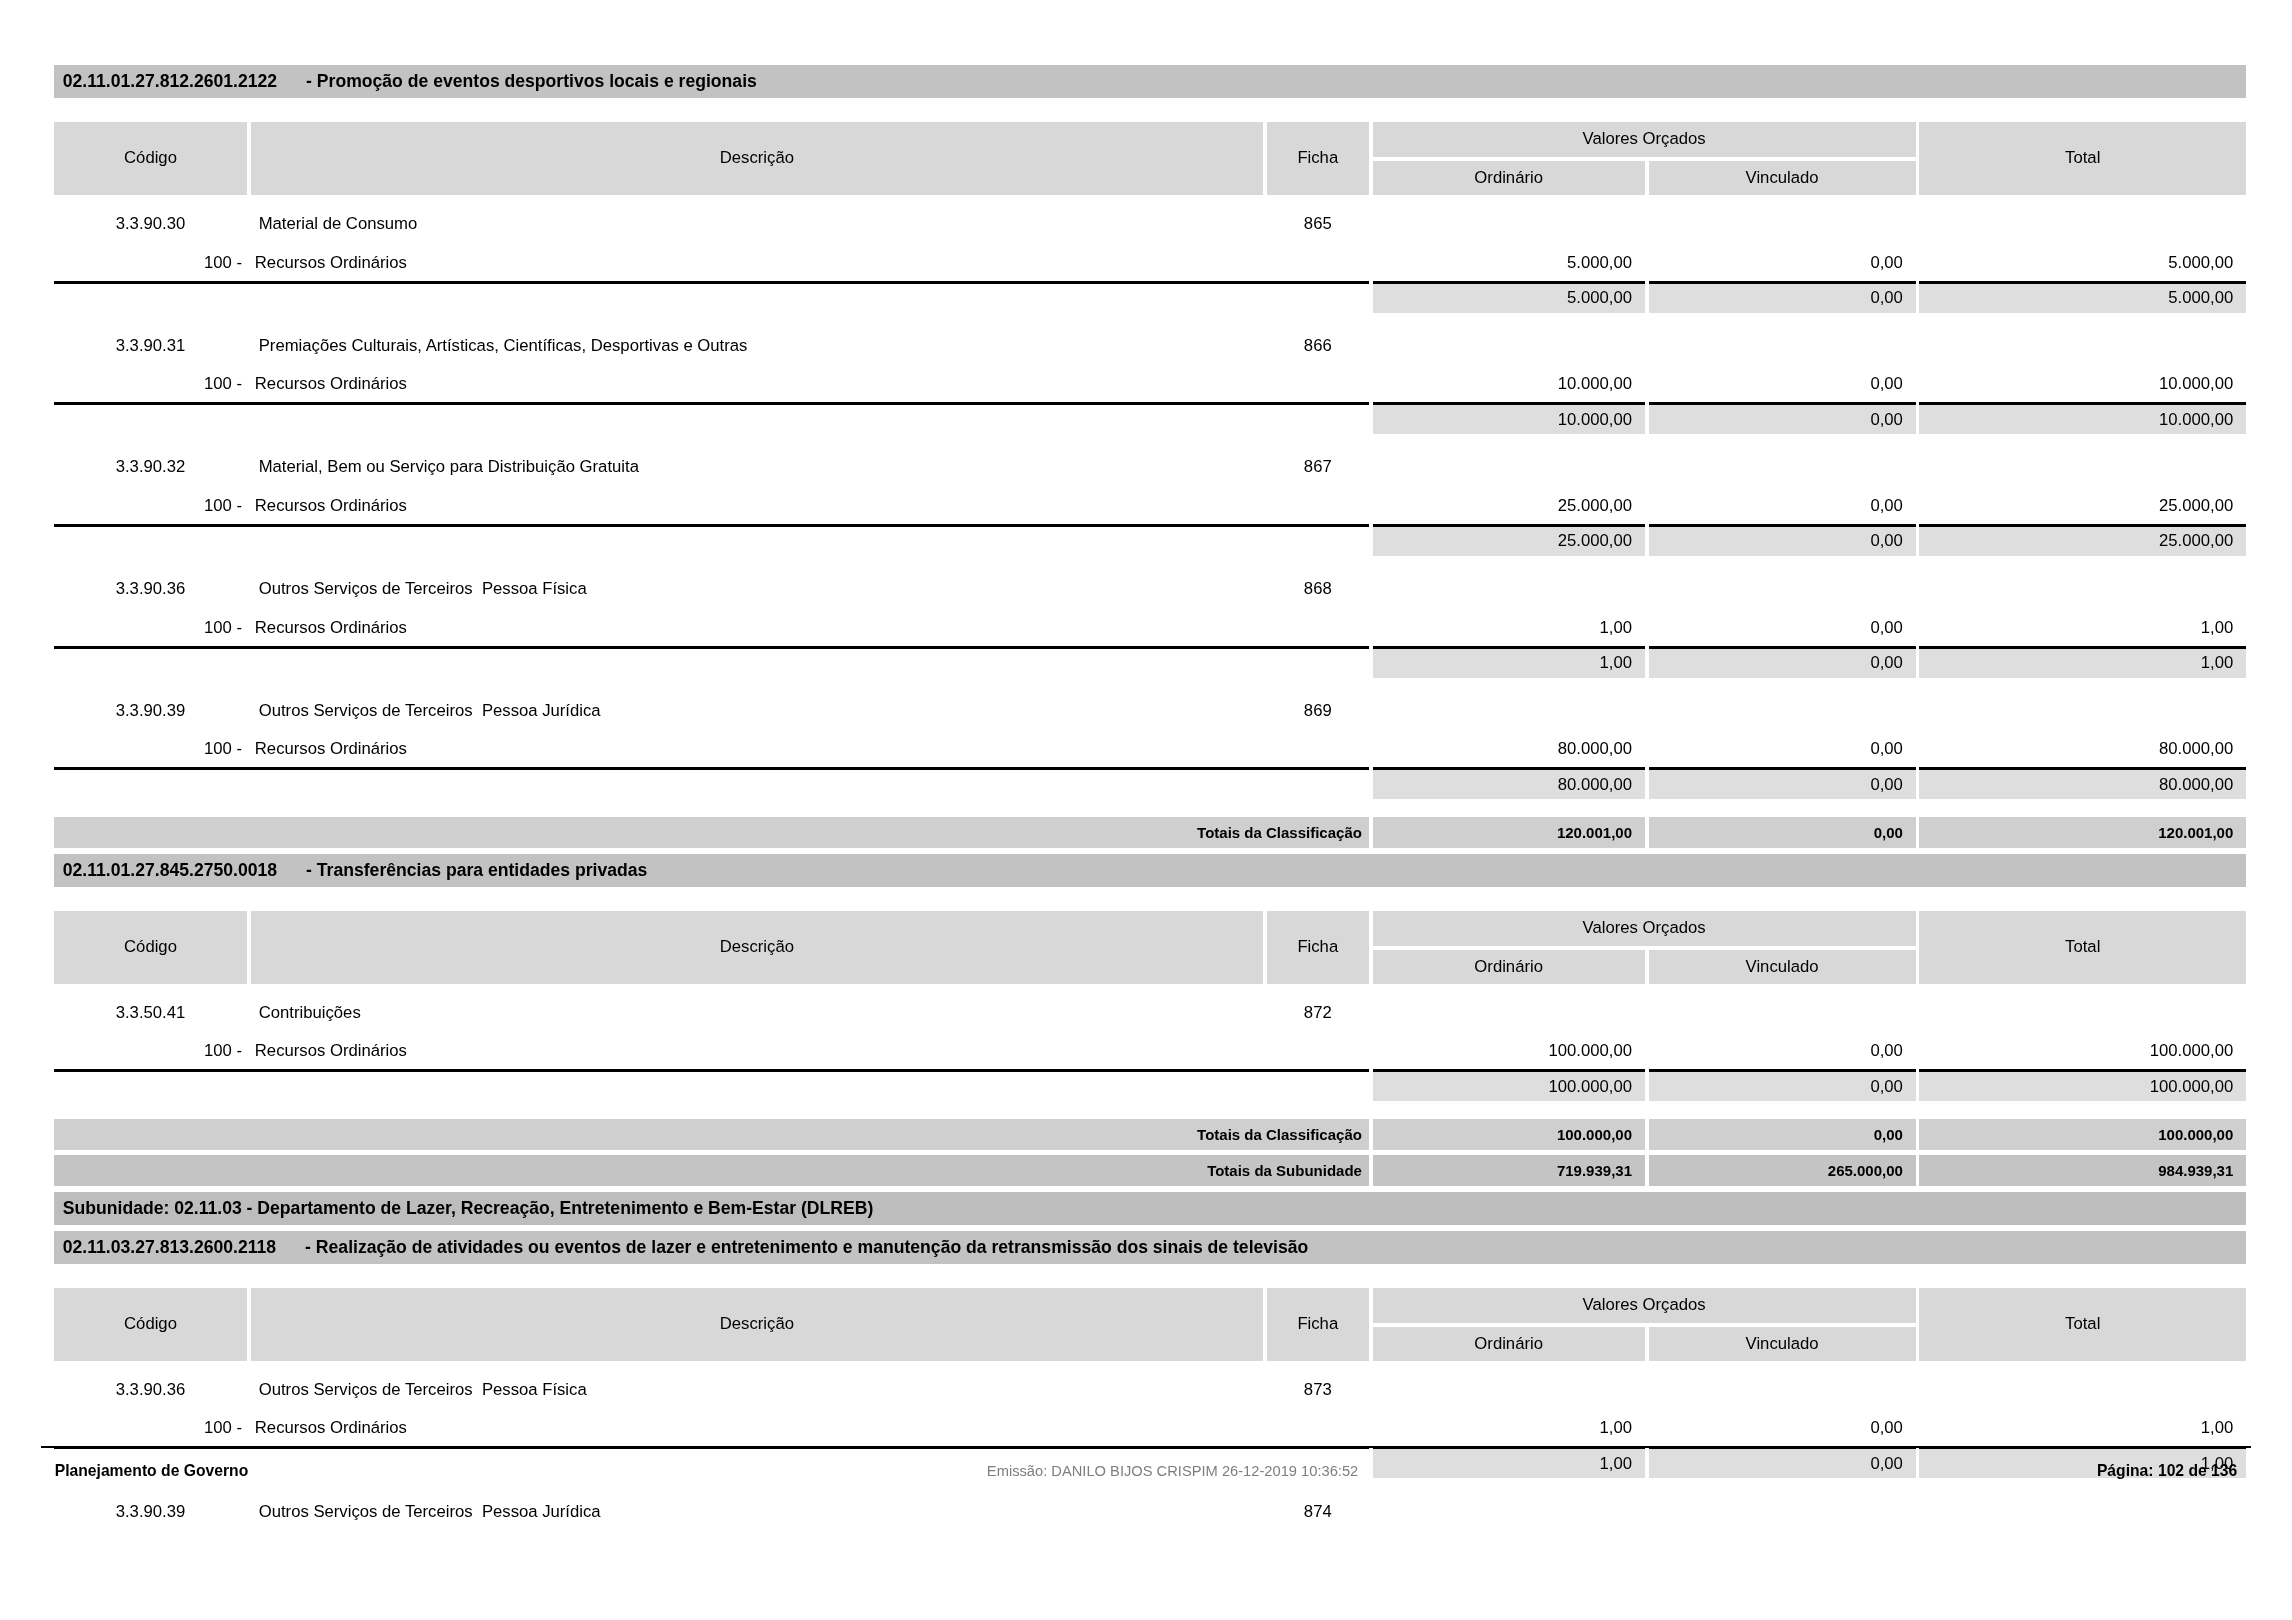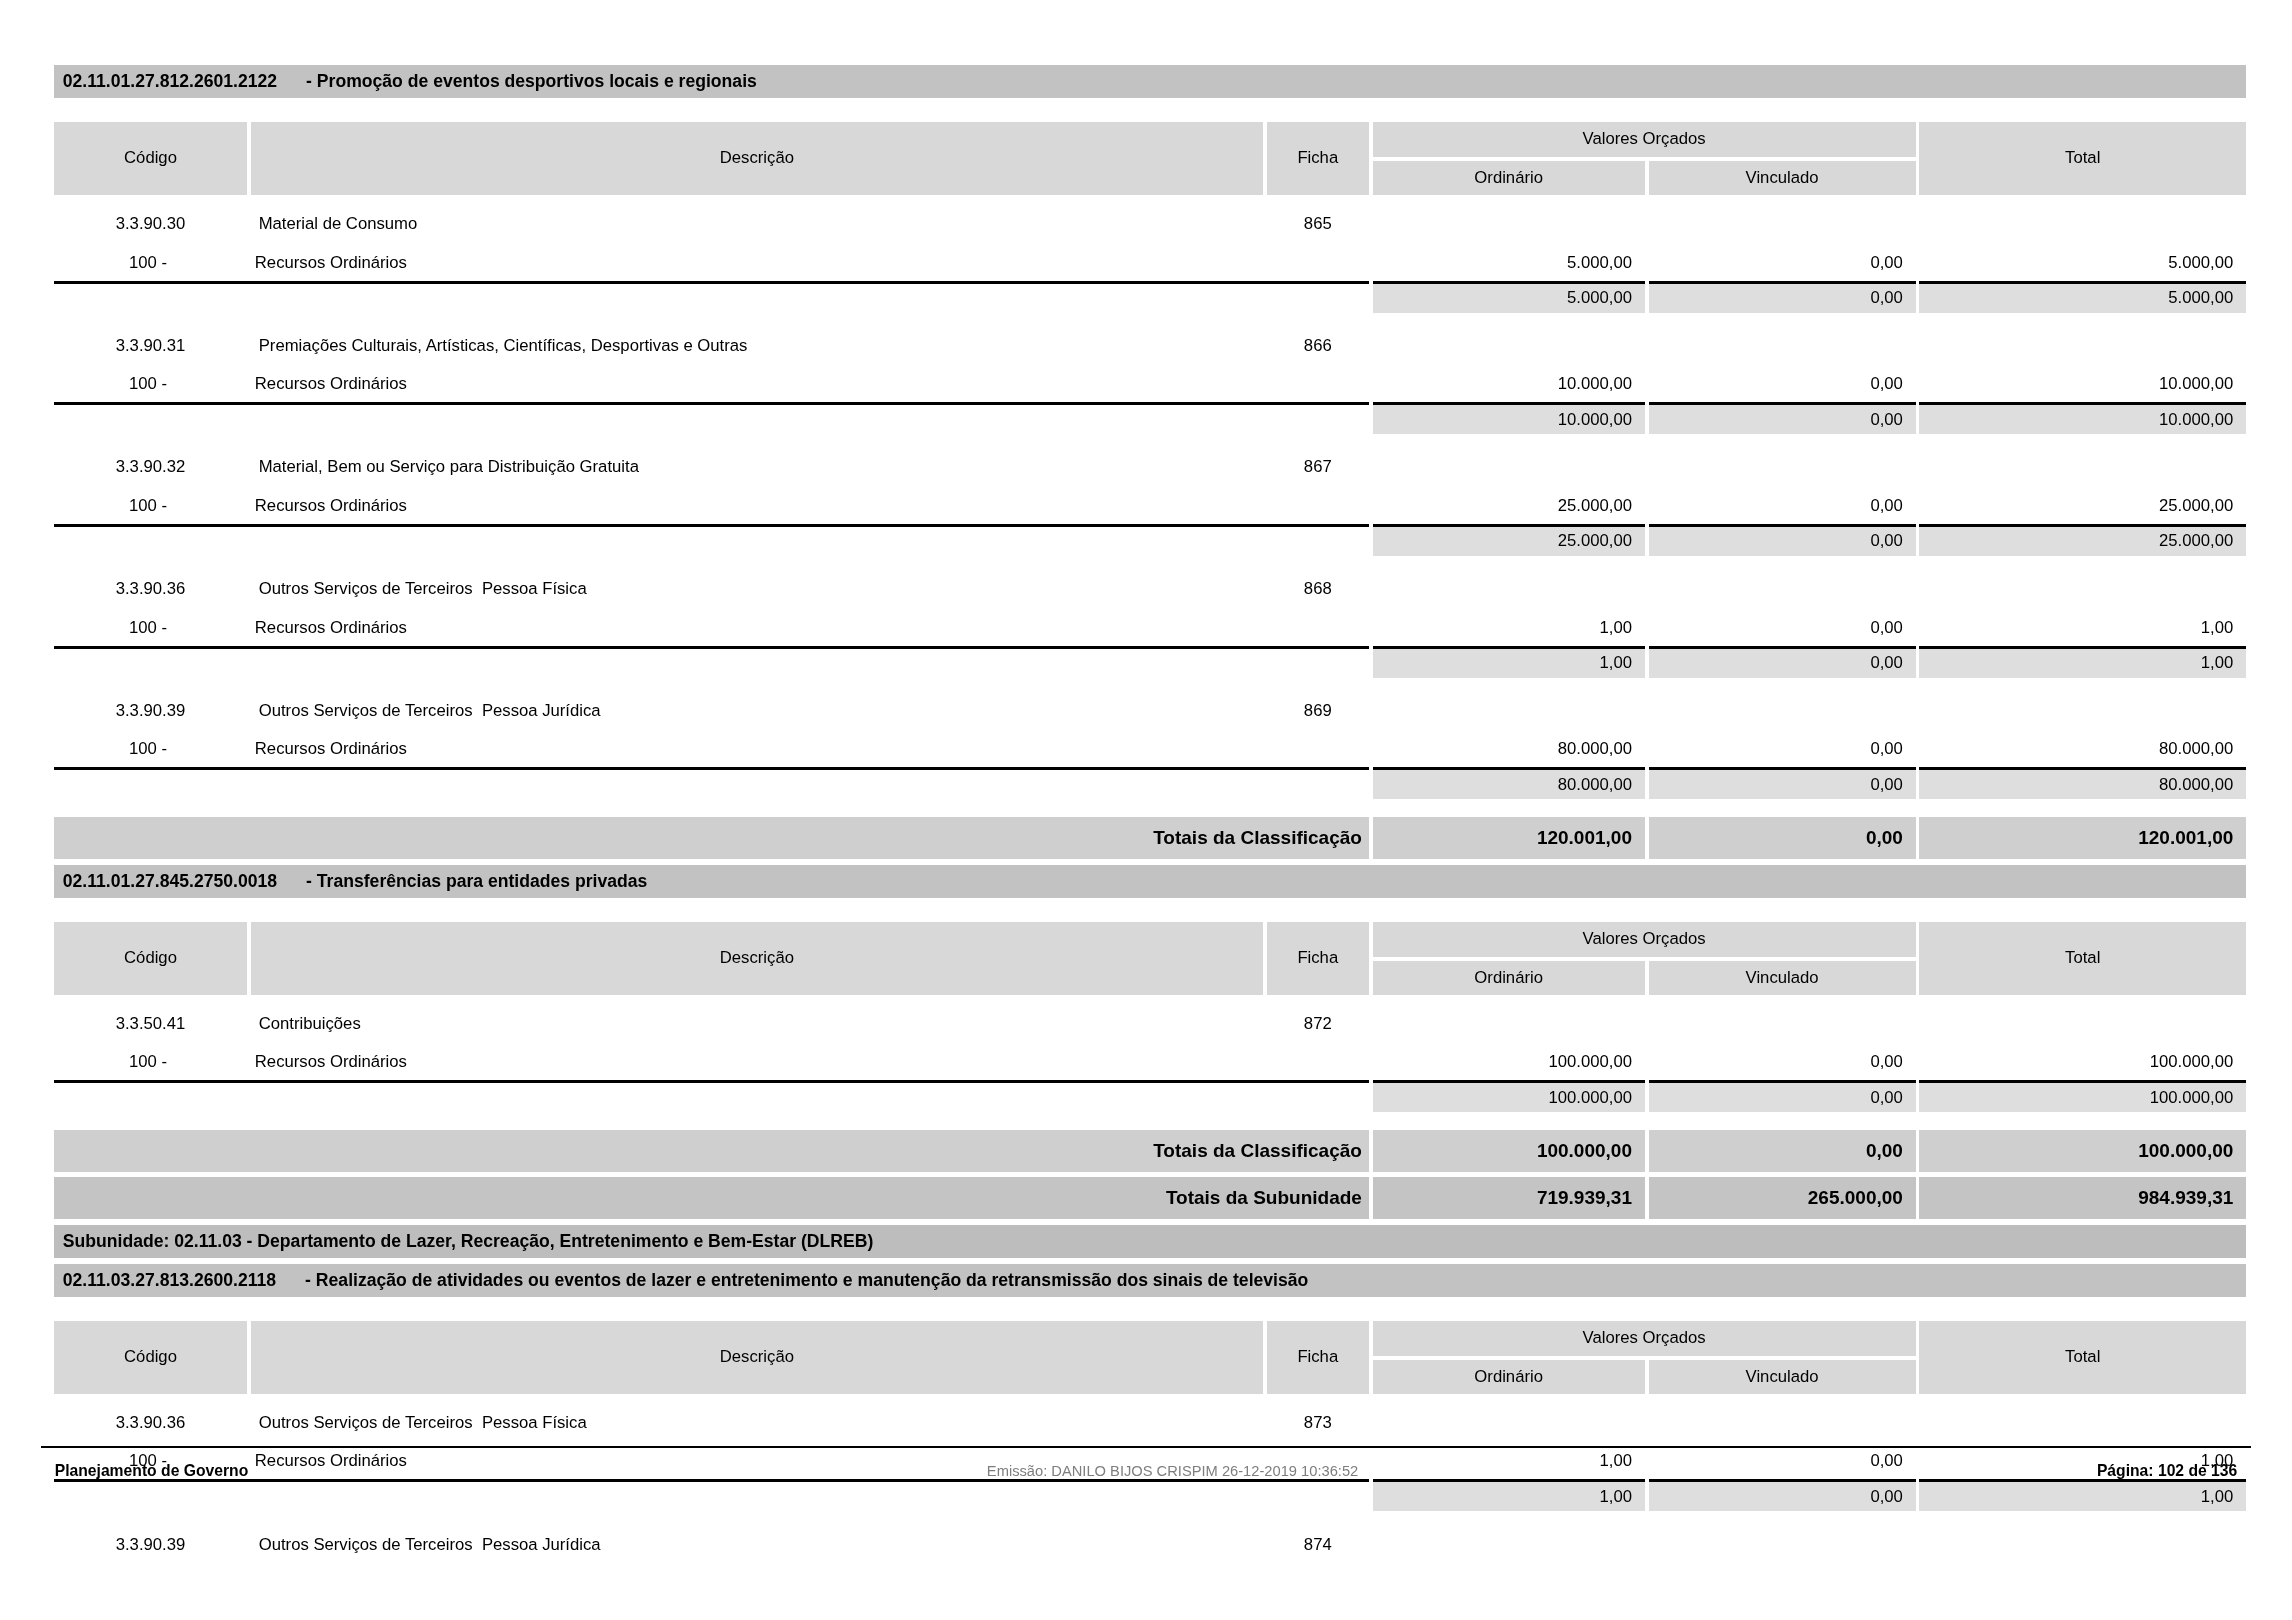--- a/index.html
+++ b/index.html
@@ -40,33 +40,33 @@
   .th.total{grid-column:6;grid-row:1/4}
 
   
   .code-row{height:41px;align-items:center;font-size:16.7px}
   .code-cell{text-align:center}
   .desc-cell{padding-left:7.8px;white-space:pre-wrap}
   .ficha-cell{text-align:center}
 
   .res-row{height:39px;font-size:16.7px}
   .res-left{grid-column:1/4;display:flex;align-items:center;height:100%;border-bottom:3.9px solid #000}
-  .rescode{width:193px;flex:none;text-align:center;padding-right:4.9px}
+  .rescode{width:193px;flex:none;text-align:right;padding-right:4.9px}
   .res-name{padding-left:7.8px;white-space:pre-wrap}
   .res-row .val{height:100%;display:flex;align-items:center;justify-content:flex-end;
                 padding-right:12.7px;border-bottom:3.9px solid #000}
 
   .subtotal-row{height:29px;font-size:16.7px}
   .sub-spacer{grid-column:1/4}
   .sval{background:var(--subtotal);display:flex;align-items:center;justify-content:flex-end;padding-right:12.7px}
 
   .block-gap{height:12.7px}
 
   
-  .totals-row{height:42px;margin-top:4.9px;font-weight:bold;font-size:19px}
+  .totals-row{height:31px;margin-top:4.9px;font-weight:bold;font-size:15px}
   .tlabel{grid-column:1/4;display:flex;align-items:center;justify-content:flex-end;padding-right:6.9px}
   .tval{display:flex;align-items:center;justify-content:flex-end;padding-right:12.7px}
   .t-classificacao .tlabel,.t-classificacao .tval{background:var(--t-class)}
   .t-subunidade .tlabel,.t-subunidade .tval{background:var(--t-sub)}
 
   
   .footer{position:absolute;left:41px;right:42px;top:1446px}
   .footer-rule{border-top:2.9px solid #000;height:0}
   .footer-row{display:flex;align-items:baseline;justify-content:space-between;padding:13.7px 13.7px 0 13.7px}
   .f-left,.f-right{font-weight:bold;font-size:15.7px}

